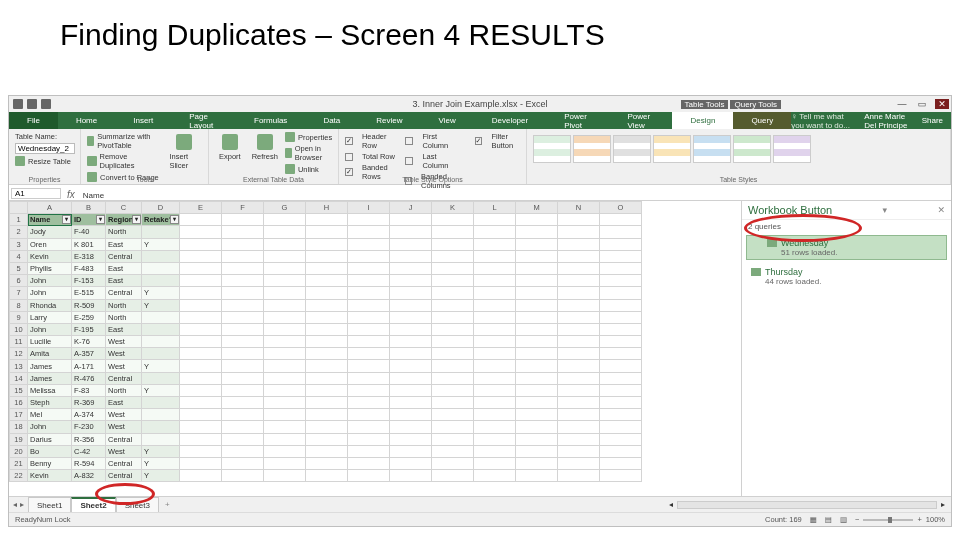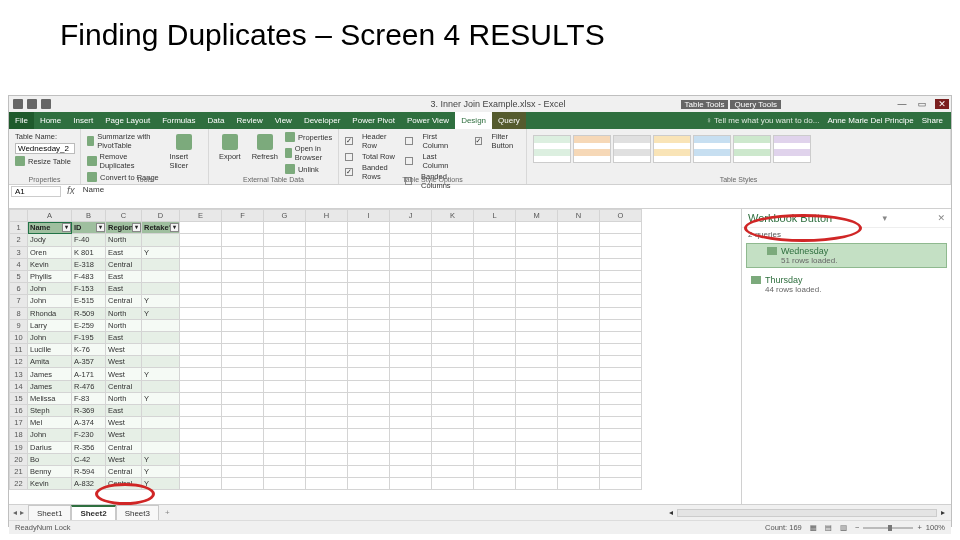--- a/index.html
+++ b/index.html
@@ -3,29 +3,29 @@
 <meta charset="utf-8">
 <style>
   * { margin: 0; padding: 0; box-sizing: border-box; }
   body { width: 960px; height: 540px; font-family: "Segoe UI", Arial, sans-serif; background: #fff; overflow: hidden; font-size: 10px; color: #333; }
   .slide-title { font-size: 30px; font-weight: 400; color: #000; padding: 18px 0 10px 60px; }
   .app { position: absolute; left: 8px; top: 95px; width: 944px; height: 432px; border: 1px solid #bfbfbf; background: #fff; }
   
   .titlebar { height: 16px; background: #f0f0f0; display: flex; align-items: center; position: relative; }
   .titlebar .qat { display: flex; gap: 4px; padding-left: 4px; }
   .qat .ic { width: 10px; height: 10px; background: #666; border-radius: 1px; }
-  .titlebar .title { position: absolute; left: 50%; transform: translateX(-50%); font-size: 9px; color: #444; margin-left: 18px; }
+  .titlebar .title { position: absolute; left: 50%; transform: translateX(-50%); font-size: 9px; color: #444; }
   .titlebar .tools { position: absolute; right: 170px; display: flex; gap: 2px; }
   .titlebar .tools span { font-size: 8px; background: #666; color: #fff; padding: 0 4px; }
   .titlebar .winbtns { position: absolute; right: 2px; display: flex; gap: 6px; }
   .titlebar .winbtns .wb { width: 14px; height: 10px; display: flex; align-items: center; justify-content: center; font-size: 9px; color: #444; }
   .titlebar .winbtns .close { background: #7a1f1f; color: #fff; }
   
   .tabs { height: 17px; background: #2f6f3f; display: flex; align-items: stretch; font-size: 8px; color: #fff; }
-  .tabs .tab { padding: 0 6px; display: flex; align-items: center; cursor: pointer; }
+  .tabs .tab { padding: 0 18px; display: flex; align-items: center; cursor: pointer; }
   .tabs .tab.file { background: #1f5a2c; }
   .tabs .tab.active { background: #fff; color: #2f6f3f; }
   .tabs .tab.ctx { background: #555b2e; color: #fff; }
   .tabs .tab.ctx.active { background: #fff; color: #2f6f3f; }
   .tabs .right { margin-left: auto; display: flex; align-items: center; gap: 8px; padding-right: 8px; }
   .tabs .right .tell { color: #dfe9df; }
   
   .ribbon { height: 56px; background: #f0f0f0; display: flex; border-bottom: 1px solid #d0d0d0; }
   .group { border-right: 1px solid #d8d8d8; padding: 3px 6px 12px 6px; position: relative; display: flex; flex-direction: column; gap: 2px; }
   .group .lbl { position: absolute; bottom: 1px; left: 0; right: 0; text-align: center; font-size: 7px; color: #666; }
@@ -33,21 +33,21 @@
   .group .btn .gi { width: 10px; height: 10px; background: #7caa7c; border-radius: 1px; }
   .group input.tn { width: 60px; font-size: 8px; border: 1px solid #bbb; padding: 0 2px; }
   .group .bigbtn { display: flex; flex-direction: column; align-items: center; font-size: 7.5px; gap: 2px; padding: 2px 4px; }
   .group .bigbtn .bi { width: 16px; height: 16px; background: #7caa7c; border-radius: 2px; }
   .chk { display: flex; align-items: center; gap: 9px; font-size: 7.5px; }
   .chk .box { width: 8px; height: 8px; border: 1px solid #888; display: flex; align-items: center; justify-content: center; font-size: 7px; }
   .styles-gallery { display: flex; gap: 2px; padding: 3px 0; }
   .style-sw { width: 38px; height: 28px; border: 1px solid #ccc; display: flex; flex-direction: column; }
   .style-sw .r { flex: 1; }
   
-  .fbar { height: 24px; display: flex; border-bottom: 1px solid #d0d0d0; align-items: flex-start; }
+  .fbar { height: 16px; display: flex; border-bottom: 1px solid #d0d0d0; align-items: flex-end; }
   .fbar .namebox { width: 50px; border: 1px solid #ccc; font-size: 8px; padding: 0 3px; margin: 1px 2px; }
   .fbar .fx { padding: 0 4px; font-size: 10px; color: #666; font-style: italic; }
   .fbar .fcontent { flex: 1; font-size: 8px; padding: 0 4px; }
   
   .body { display: flex; height: calc(100% - 16px - 17px - 56px - 16px - 16px - 14px); }
   .grid { flex: 1; overflow: hidden; position: relative; }
   table.sheet { border-collapse: collapse; font-size: 7.5px; }
   table.sheet th, table.sheet td { border: 1px solid #d4d4d4; padding: 0 2px; height: 12.2px; text-align: left; }
   table.sheet thead th { background: #e8e8e8; text-align: center; font-weight: normal; color: #555; }
   table.sheet .rowhdr { background: #e8e8e8; text-align: center; width: 18px; color: #555; }

